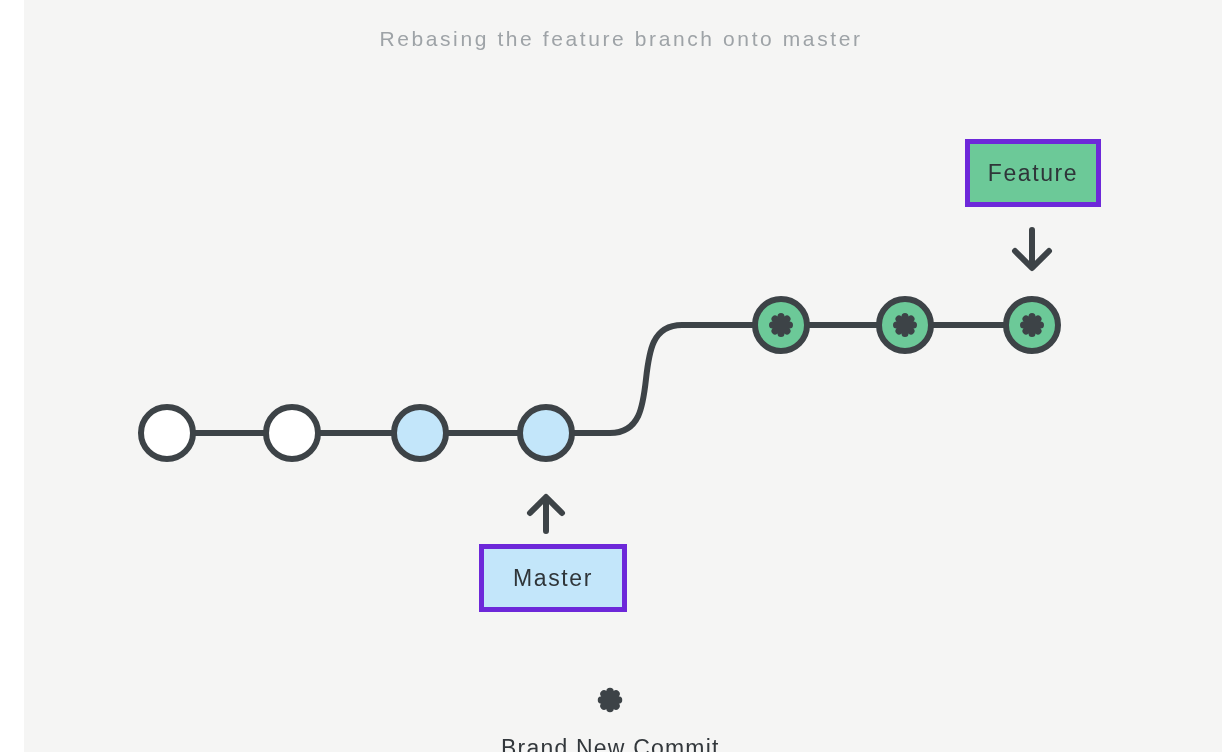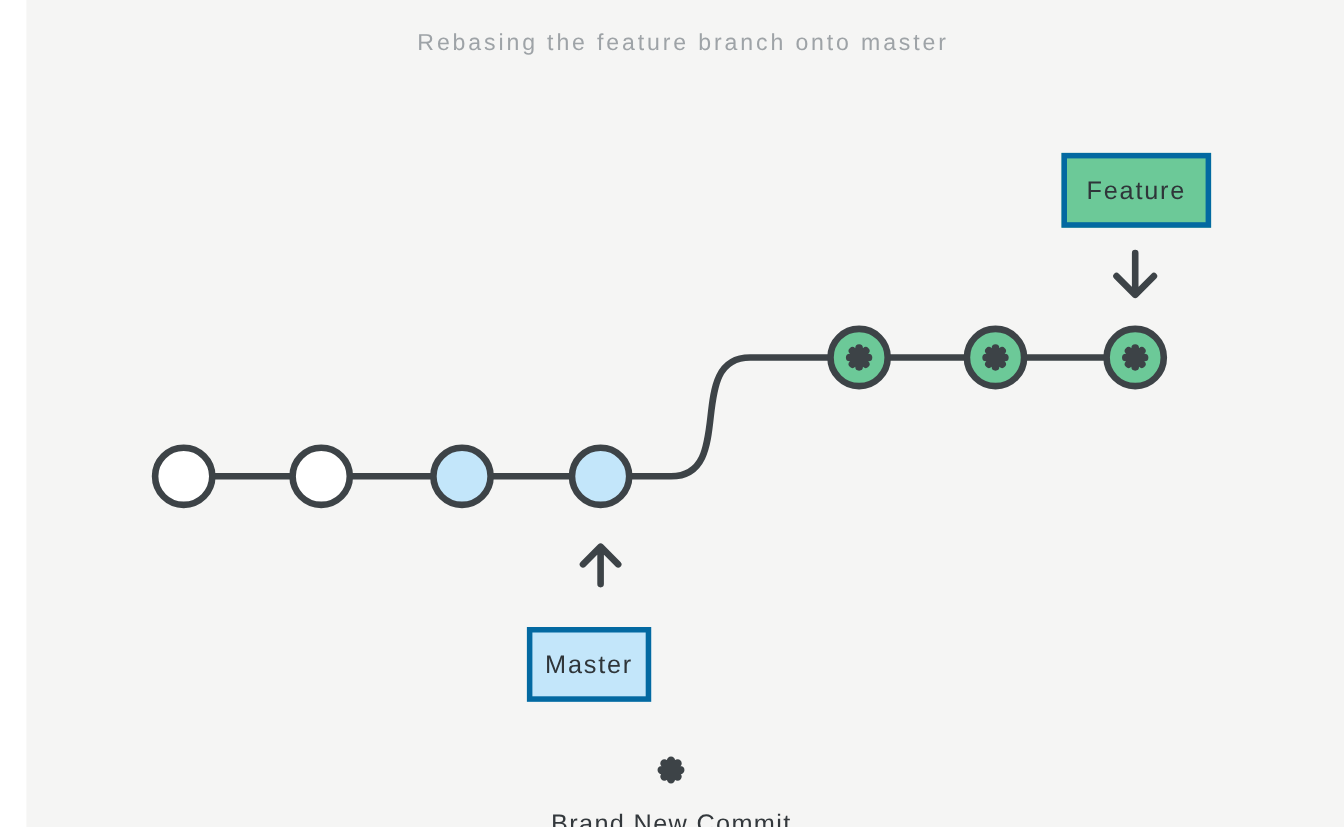--- a/index.html
+++ b/index.html
@@ -23,38 +23,38 @@
     width: 1194px;
     text-align: center;
     font-size: 21px;
     letter-spacing: 2.6px;
     color: #9ea3a7;
     font-weight: 400;
   }
   .branch-box {
     position: absolute;
     box-sizing: border-box;
-    border: 5px solid #0369a1;
+    border: 5px solid #6d28d9;
     display: flex;
     align-items: center;
     justify-content: center;
     font-size: 23px;
     letter-spacing: 1.6px;
     color: #2f3539;
   }
   .feature-box {
     left: 941px;
     top: 139px;
     width: 136px;
     height: 68px;
   }
   .master-box {
     left: 455px;
-    top: 570px;
-    width: 113px;
+    top: 544px;
+    width: 148px;
     height: 68px;
   }
   .graph-svg {
     position: absolute;
     left: 0;
     top: 0;
   }
   .legend {
     position: absolute;
     left: 477px;

